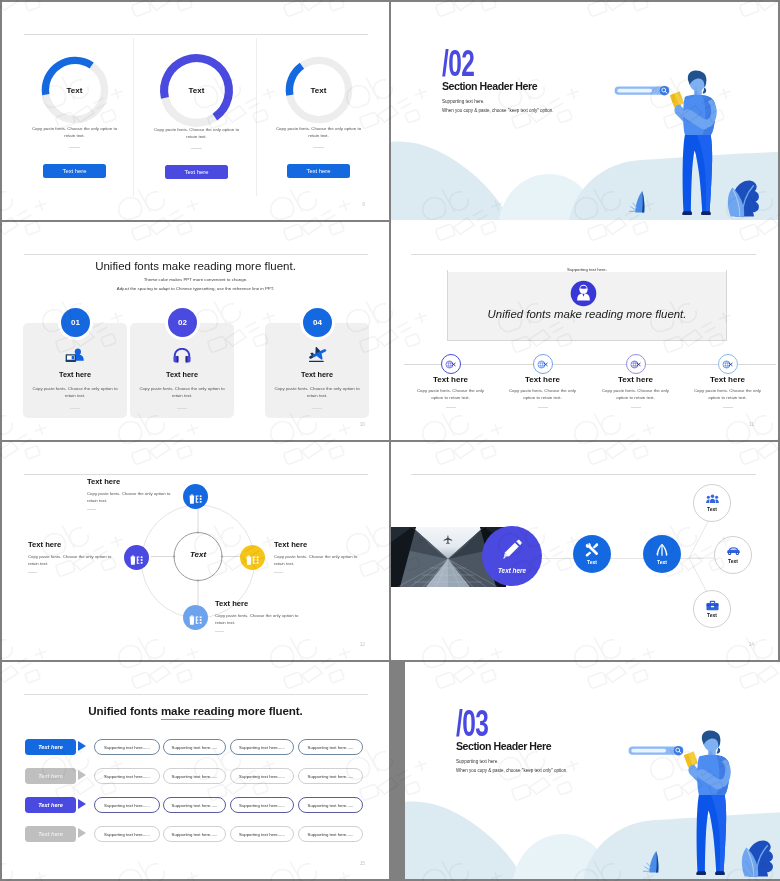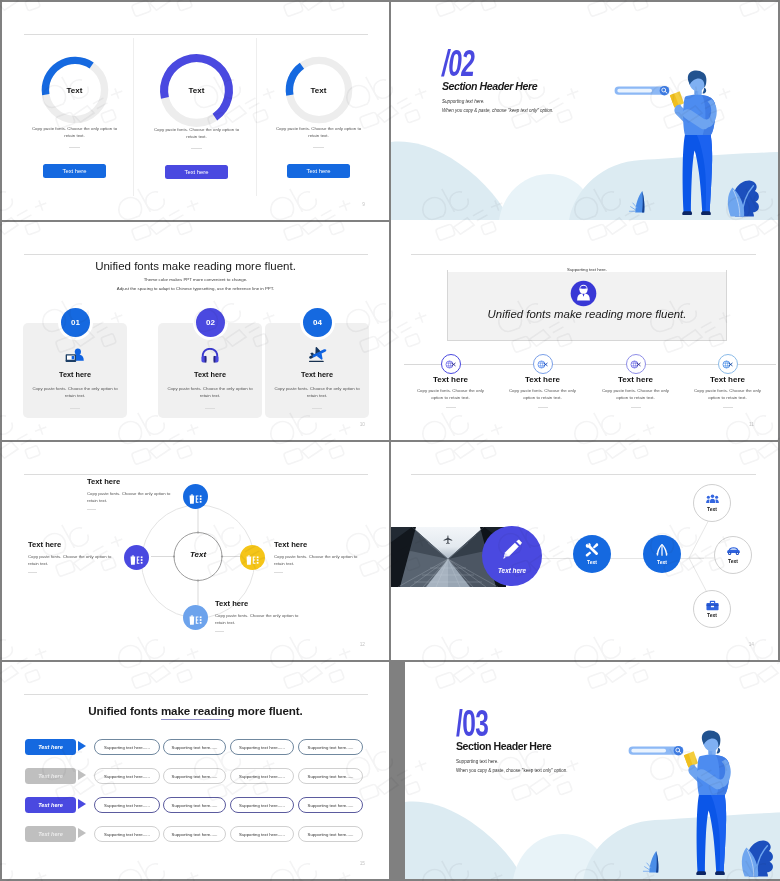--- a/index.html
+++ b/index.html
@@ -1,20 +1,20 @@
 <!DOCTYPE html>
 <html><head>
 <meta charset="utf-8">
 <title>PPT Template Preview</title>
 <style>
   html,body{margin:0;padding:0;}
   body{width:780px;height:881px;background:#808080;font-family:"Liberation Sans",sans-serif;overflow:hidden;}
   .slide{position:absolute;background:#fff;overflow:hidden;}
   .s1{left:2px;top:2px;width:387px;height:218px;}
-  .s2{left:391px;top:2px;width:387px;height:254px;font-style:italic;}
+  .s2{left:391px;top:2px;width:387px;height:254px;}
   .s3{left:2px;top:222px;width:387px;height:218px;}
   .s4{left:391px;top:222px;width:387px;height:218px;}
   .s5{left:2px;top:442px;width:387px;height:218px;}
   .s6{left:391px;top:442px;width:387px;height:218px;}
   .s7{left:2px;top:662px;width:387px;height:217px;}
   .s8{left:405px;top:662px;width:387px;height:217px;}
   .pgnum{position:absolute;right:24px;bottom:13px;font-size:4.8px;color:#c4c4c4;}
   .topline{position:absolute;height:1px;background:#dcdcdc;}
   #watermark{position:absolute;left:0;top:0;width:780px;height:881px;pointer-events:none;z-index:50;mix-blend-mode:multiply;opacity:.8;}
   
@@ -200,21 +200,21 @@
           <path d="M13.4 8.2 L17.5 8.2 C20.8 8.7 22.5 10.8 22.5 15.2 L11.0 15.2 C11.0 10.8 11.1 8.7 13.4 8.2 Z" fill="#0f62e0"></path>
           <path d="M1.6 8.3 L12.4 8.3 L12.4 14.8 L1.6 14.8 Z" fill="#fff" stroke="#1c3f66" stroke-width="1.6" stroke-linejoin="round"></path>
           <path d="M0.2 15.0 L13.8 15.0 L12.8 16.8 L1.2 16.8 Z" fill="#1c3f66"></path>
           <path d="M8.0 9.6 L11.0 9.6 L11.0 13.6 L8.0 13.6 Z" fill="#0f62e0"></path>
         </svg>
     </div>
     <div class="c3-head">Text here</div>
     <div class="c3-body">Copy paste fonts. Choose the only option to retain text.</div>
     <div class="c3-dash"></div>
   </div>
-  <div class="c3-card" style="left:156px;">
+  <div class="c3-card" style="left:128px;">
     <div class="c3-badge" style="background:#4a49e0">02</div>
     <div class="c3-icon">
       <svg viewBox="0 0 24 20" width="18" height="15">
           <path d="M2.4 13.5 C1.8 8.2 4.0 3.6 8.0 1.9 C10.5 0.8 13.5 0.8 16.0 1.9 C20.0 3.6 22.2 8.2 21.6 13.5" fill="none" stroke="#3a39cd" stroke-width="2.5" stroke-linecap="round"></path>
           <rect x="0.6" y="10.6" width="6.6" height="8.8" rx="2.4" fill="#4a49e0"></rect>
           <rect x="16.8" y="10.6" width="6.6" height="8.8" rx="2.4" fill="#4a49e0"></rect>
           <rect x="4.9" y="10.6" width="2.3" height="8.8" fill="#27267a"></rect>
           <rect x="16.8" y="10.6" width="2.3" height="8.8" fill="#27267a"></rect>
         </svg>
     </div>

